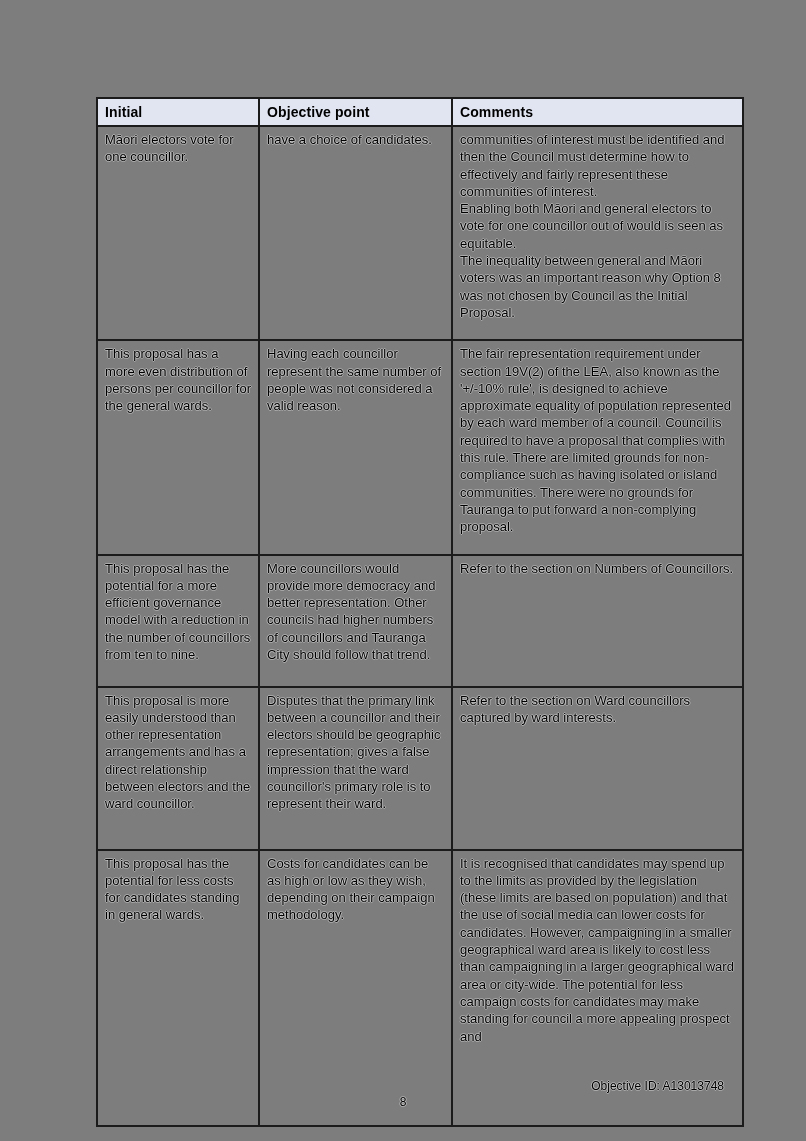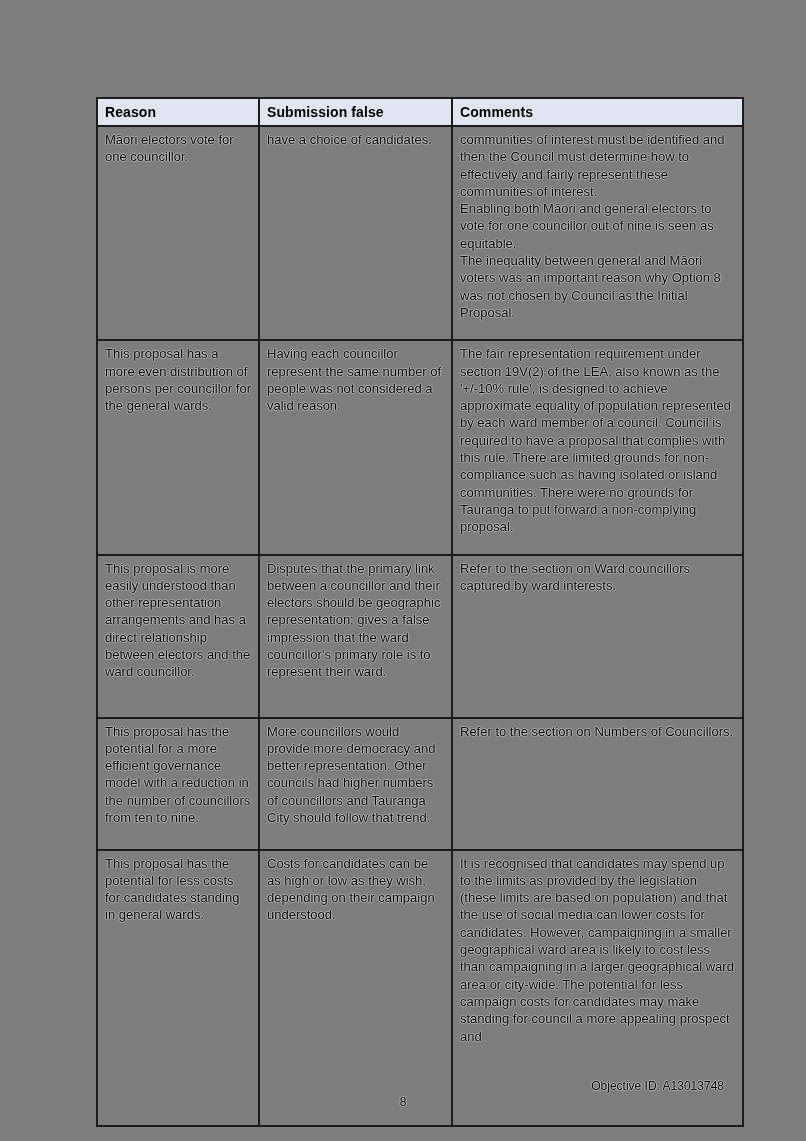--- a/index.html
+++ b/index.html
@@ -71,78 +71,78 @@
 <body>
 
 <table class="doc-table">
   <colgroup>
     <col style="width:162px">
     <col style="width:193px">
     <col style="width:291px">
   </colgroup>
   <thead>
     <tr style="height:28px">
-      <th>Reason</th>
-      <th>Submission false</th>
+      <th>Initial</th>
+      <th>Objective point</th>
       <th>Comments</th>
     </tr>
   </thead>
   <tbody>
     <tr style="height:201px">
       <td class="halo">
         <div class="para">Māori electors vote for one councillor.</div>
       </td>
       <td class="halo">
         <div class="para">have a choice of candidates.</div>
       </td>
       <td class="halo">
         <div class="para">communities of interest must be identified and then the Council must determine how to effectively and fairly represent these communities of interest.</div>
-        <div class="para">Enabling both Māori and general electors to vote for one councillor out of nine is seen as equitable.</div>
+        <div class="para">Enabling both Māori and general electors to vote for one councillor out of would is seen as equitable.</div>
         <div class="para">The inequality between general and Māori voters was an important reason why Option 8 was not chosen by Council as the Initial Proposal.</div>
       </td>
     </tr>
     <tr style="height:196px">
       <td class="halo">
         <div class="para">This proposal has a more even distribution of persons per councillor for the general wards.</div>
       </td>
       <td class="halo">
         <div class="para">Having each councillor represent the same number of people was not considered a valid reason.</div>
       </td>
       <td class="halo">
         <div class="para">The fair representation requirement under section 19V(2) of the LEA, also known as the '+/-10% rule', is designed to achieve approximate equality of population represented by each ward member of a council. Council is required to have a proposal that complies with this rule. There are limited grounds for non-compliance such as having isolated or island communities. There were no grounds for Tauranga to put forward a non-complying proposal.</div>
       </td>
     </tr>
+    <tr style="height:132px">
+      <td class="halo">
+        <div class="para">This proposal has the potential for a more efficient governance model with a reduction in the number of councillors from ten to nine.</div>
+      </td>
+      <td class="halo">
+        <div class="para">More councillors would provide more democracy and better representation. Other councils had higher numbers of councillors and Tauranga City should follow that trend.</div>
+      </td>
+      <td class="halo">
+        <div class="para">Refer to the section on Numbers of Councillors.</div>
+      </td>
+    </tr>
     <tr style="height:163px">
       <td class="halo">
         <div class="para">This proposal is more easily understood than other representation arrangements and has a direct relationship between electors and the ward councillor.</div>
       </td>
       <td class="halo">
         <div class="para">Disputes that the primary link between a councillor and their electors should be geographic representation; gives a false impression that the ward councillor's primary role is to represent their ward.</div>
       </td>
       <td class="halo">
         <div class="para">Refer to the section on Ward councillors captured by ward interests.</div>
       </td>
     </tr>
-    <tr style="height:132px">
-      <td class="halo">
-        <div class="para">This proposal has the potential for a more efficient governance model with a reduction in the number of councillors from ten to nine.</div>
-      </td>
-      <td class="halo">
-        <div class="para">More councillors would provide more democracy and better representation. Other councils had higher numbers of councillors and Tauranga City should follow that trend.</div>
-      </td>
-      <td class="halo">
-        <div class="para">Refer to the section on Numbers of Councillors.</div>
-      </td>
-    </tr>
     <tr style="height:276px">
       <td class="halo">
         <div class="para">This proposal has the potential for less costs for candidates standing in general wards.</div>
       </td>
       <td class="halo">
-        <div class="para">Costs for candidates can be as high or low as they wish, depending on their campaign understood.</div>
+        <div class="para">Costs for candidates can be as high or low as they wish, depending on their campaign methodology.</div>
       </td>
       <td class="halo">
         <div class="para">It is recognised that candidates may spend up to the limits as provided by the legislation (these limits are based on population) and that the use of social media can lower costs for candidates. However, campaigning in a smaller geographical ward area is likely to cost less than campaigning in a larger geographical ward area or city-wide.  The potential for less campaign costs for candidates may make standing for council a more appealing prospect and</div>
       </td>
     </tr>
   </tbody>
 </table>
 
 <div class="footer-objective halo">Objective ID: A13013748</div>
 <div class="footer-pagenum halo">8</div>

